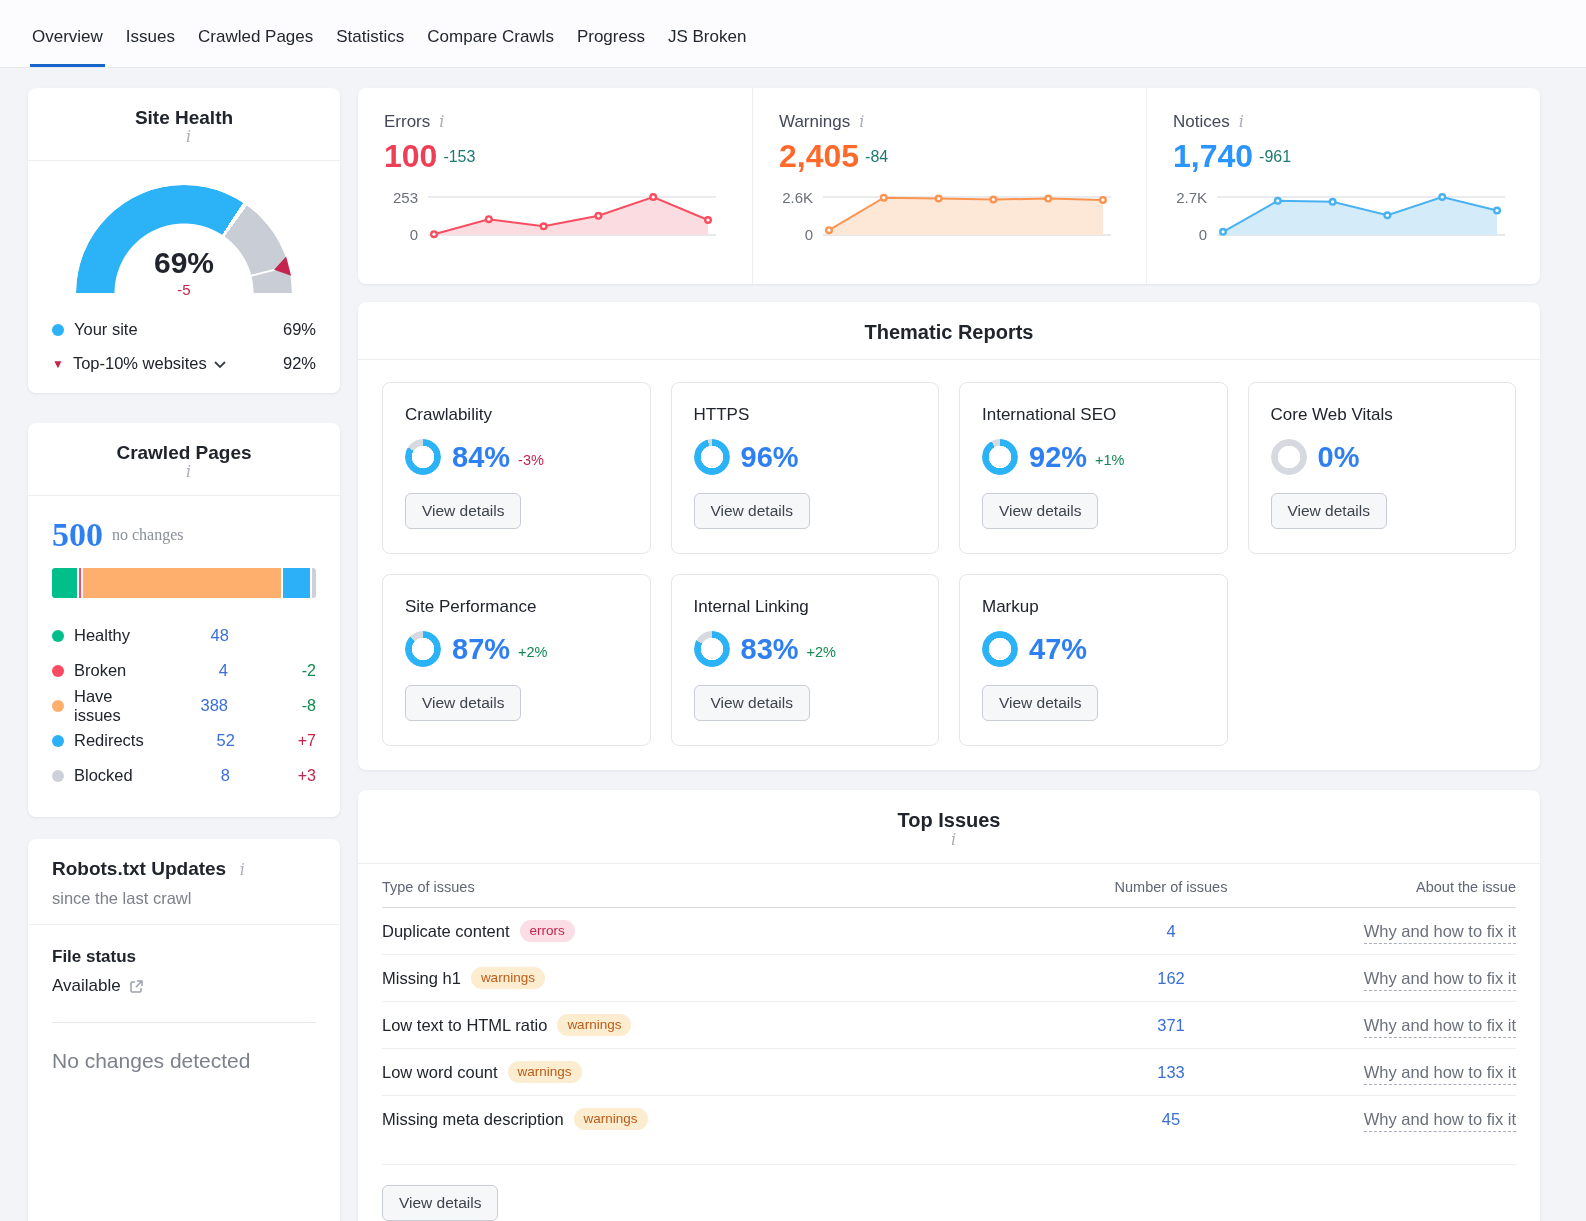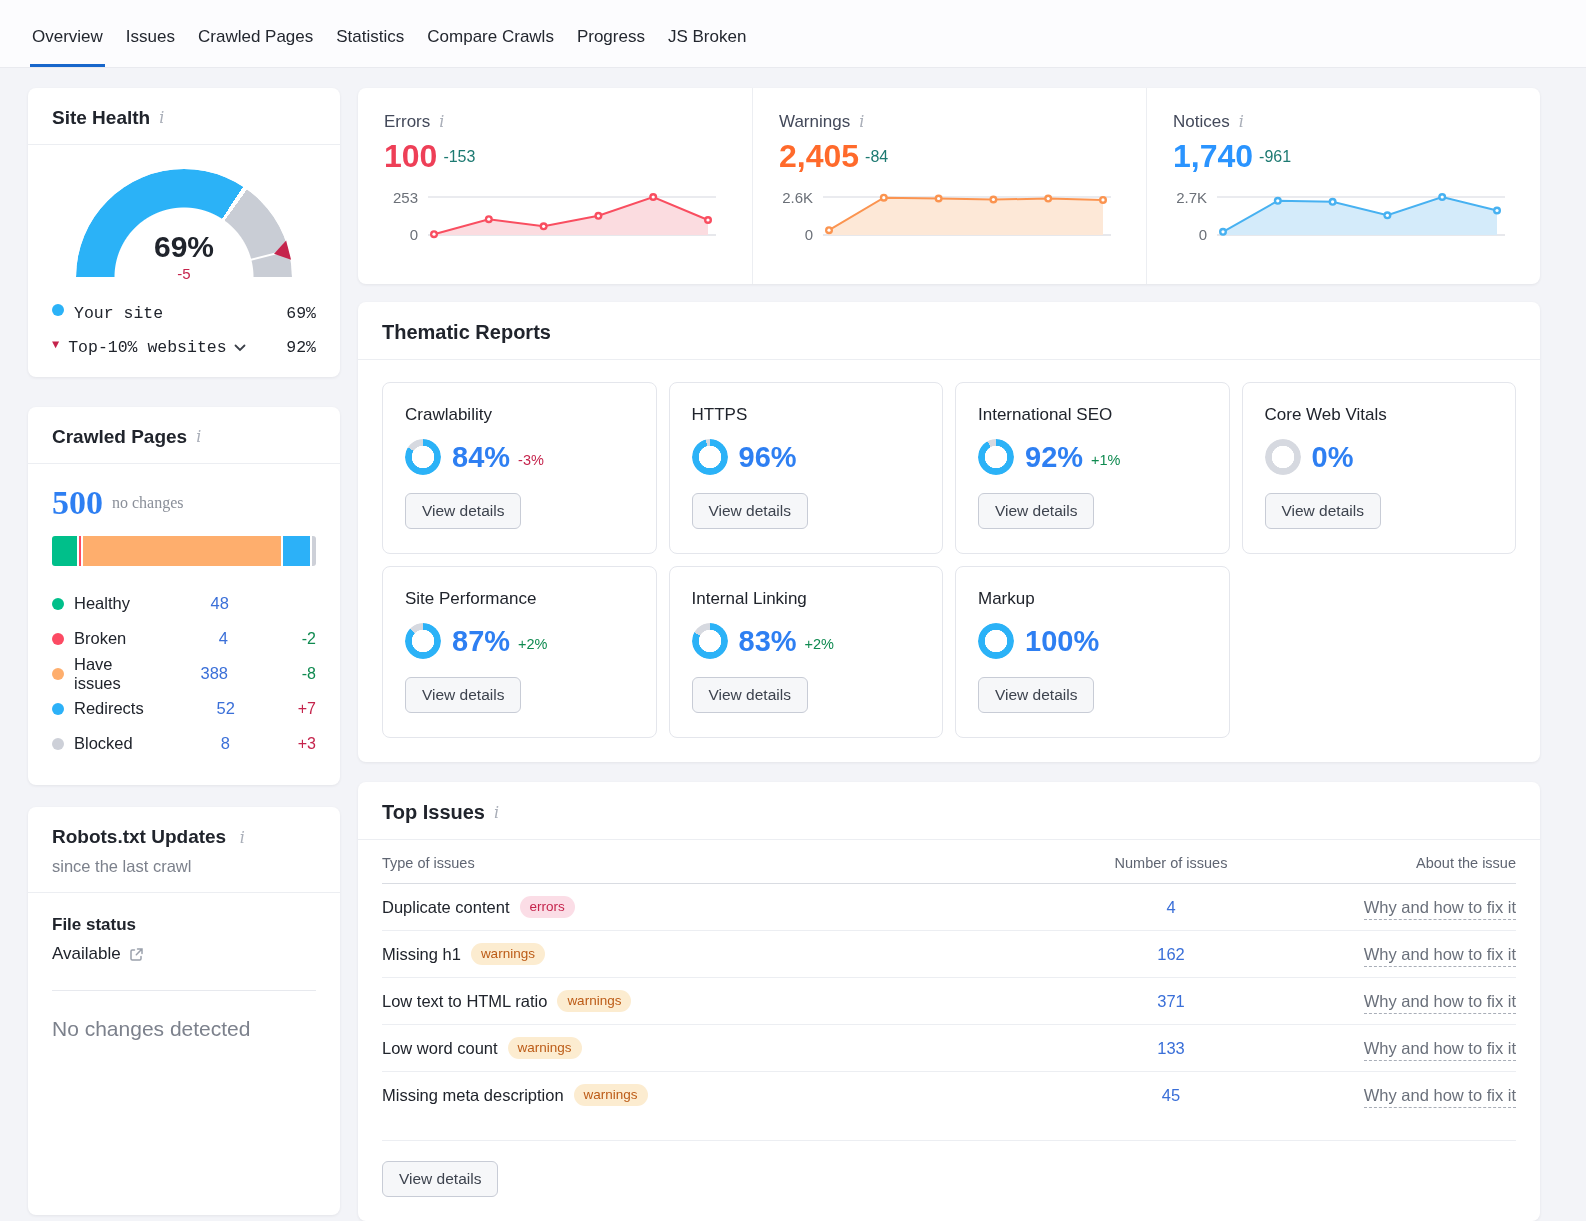--- a/index.html
+++ b/index.html
@@ -13,58 +13,58 @@
   .tabbar{background:#fcfcfe;border-bottom:1px solid #e9eaef;height:68px;display:flex;align-items:flex-end;padding-left:30px;}
   .tabs{display:flex;gap:19px;}
   .tab{font-size:17px;color:#23272f;text-decoration:none;padding:0 2px 20px;position:relative;cursor:pointer;}
   .tab.active{font-weight:500;}
   .tab.active::after{content:"";position:absolute;left:0;right:0;bottom:0;height:3px;background:var(--tab-blue);}
   
   .page{display:flex;gap:18px;margin:20px 0 0 28px;}
   .col-left{width:312px;flex:none;}
   .col-right{width:1182px;flex:none;}
   .card{background:#fff;border-radius:8px;box-shadow:0 1px 3px rgba(24,28,40,.07);}
-  .card-head{display:flex;align-items:center;padding:19px 24px 15px;border-bottom:1px solid var(--border);}
+  .card-head{display:flex;align-items:center;padding:19px 24px 15px;border-bottom:1px solid var(--border);flex-direction:column;}
   .card-head h2{font-size:19px;font-weight:700;}
   .info{font-family:"DejaVu Serif",serif;font-style:italic;color:#a9aeb8;font-size:16px;margin-left:9px;cursor:pointer;line-height:1;}
   .btn{display:inline-block;background:#f6f7f9;border:1px solid #c8ccd6;border-radius:6px;padding:8px 16px;font-size:15.5px;color:#3d434e;font-family:inherit;cursor:pointer;}
   
   .gauge-wrap{padding:24px 24px 20px;}
   .gauge{position:relative;width:216px;height:113px;margin:0 auto;overflow:hidden;}
   .gauge-arc{position:absolute;left:0;top:0;width:216px;height:216px;border-radius:50%;
     -webkit-mask:radial-gradient(circle 108px at 108px 108px,transparent 69px,#000 70px);
     mask:radial-gradient(circle 108px at 108px 108px,transparent 69px,#000 70px);}
   .gauge-rot{position:absolute;left:0;top:0;width:216px;height:216px;transform-origin:50% 50%;}
   .gauge-line{position:absolute;left:0;top:107px;width:44px;height:2px;background:#fff;}
   .gauge-marker{position:absolute;left:0;top:98px;width:0;height:0;border-top:10px solid transparent;border-bottom:10px solid transparent;border-left:15px solid var(--crimson);}
   .gauge-center{position:absolute;left:0;right:0;bottom:0;text-align:center;}
   .gauge-score{font-size:30px;font-weight:700;}
   .gauge-delta{font-size:15px;color:var(--crimson);margin-top:1px;}
   .sh-legend{margin-top:22px;}
-  .sh-row{display:flex;font-size:16.5px;margin-top:15px;font-family:Liberation Mono, monospace;}
+  .sh-row{display:flex;align-items:center;font-size:16.5px;margin-top:15px;}
   .sh-row:first-child{margin-top:0;}
   .dot{width:12px;height:12px;border-radius:50%;background:var(--sky);margin-right:10px;flex:none;}
   .tri{color:var(--crimson);font-size:12px;margin-right:9px;}
   .sh-val{margin-left:auto;font-size:16.5px;}
   .chev{margin-left:7px;display:inline-block;}
   
   .metrics{display:grid;grid-template-columns:repeat(3,1fr);min-height:196px;}
   .metric{padding:24px 26px 18px;}
   .metric + .metric{border-left:1px solid var(--border);}
   .metric-head{font-size:17px;color:#43495a;display:flex;align-items:center;}
   .metric-valrow{display:flex;align-items:center;margin-top:6px;}
   .metric-value{font-size:32px;font-weight:700;}
   .metric-value.c0{color:var(--err);} .metric-value.c1{color:var(--warn);} .metric-value.c2{color:var(--notice);}
   .metric-delta{font-size:16px;color:var(--teal);margin-left:6px;}
   .spark-row{display:flex;margin-top:10px;}
   .spark-labels{position:relative;width:44px;flex:none;font-size:15px;color:#6b7078;}
   .lab-top{position:absolute;top:4px;right:10px;}
   .lab-bot{position:absolute;bottom:0;right:10px;}
   
-  .t-grid{display:grid;grid-template-columns:repeat(4,1fr);gap:12px;padding:22px 24px 24px;}
+  .t-grid{display:grid;grid-template-columns:repeat(4,1fr);gap:20px;padding:22px 24px 24px;}
   .t-card{border:1px solid #e4e6ec;border-radius:8px;padding:22px;min-height:172px;}
   .t-name{font-size:17px;}
   .t-scorerow{display:flex;align-items:center;margin-top:14px;}
   .ring{width:36px;height:36px;border-radius:50%;flex:none;
     -webkit-mask:radial-gradient(circle,transparent 11px,#000 11.5px);
     mask:radial-gradient(circle,transparent 11px,#000 11.5px);}
   .t-pct{font-size:29px;font-weight:700;color:var(--pct-blue);margin-left:11px;}
   .t-delta{font-size:14.5px;margin-left:8px;align-self:center;margin-top:6px;}
   .t-delta.neg{color:var(--crimson);} .t-delta.pos{color:var(--green);}
   .t-card .btn{margin-top:18px;}
@@ -417,21 +417,21 @@
               <span class="ring" style="background: conic-gradient(rgb(43, 178, 247) 83%, rgb(214, 217, 224) 0deg);"></span>
               <span class="t-pct">83%</span>
               <span class="t-delta pos">+2%</span>
             </div>
           <button class="btn">View details</button>
         </div>
         <div class="t-card">
           <div class="t-name">Markup</div>
           <div class="t-scorerow">
               <span class="ring" style="background: conic-gradient(rgb(43, 178, 247) 100%, rgb(214, 217, 224) 0deg);"></span>
-              <span class="t-pct">100%</span>
+              <span class="t-pct">47%</span>
               <span class="t-delta"></span>
             </div>
           <button class="btn">View details</button>
         </div>
       </div>
     </section>
 
     <section class="card mt20">
       <div class="card-head">
         <h2 style="font-size:20px;">Top Issues</h2>

